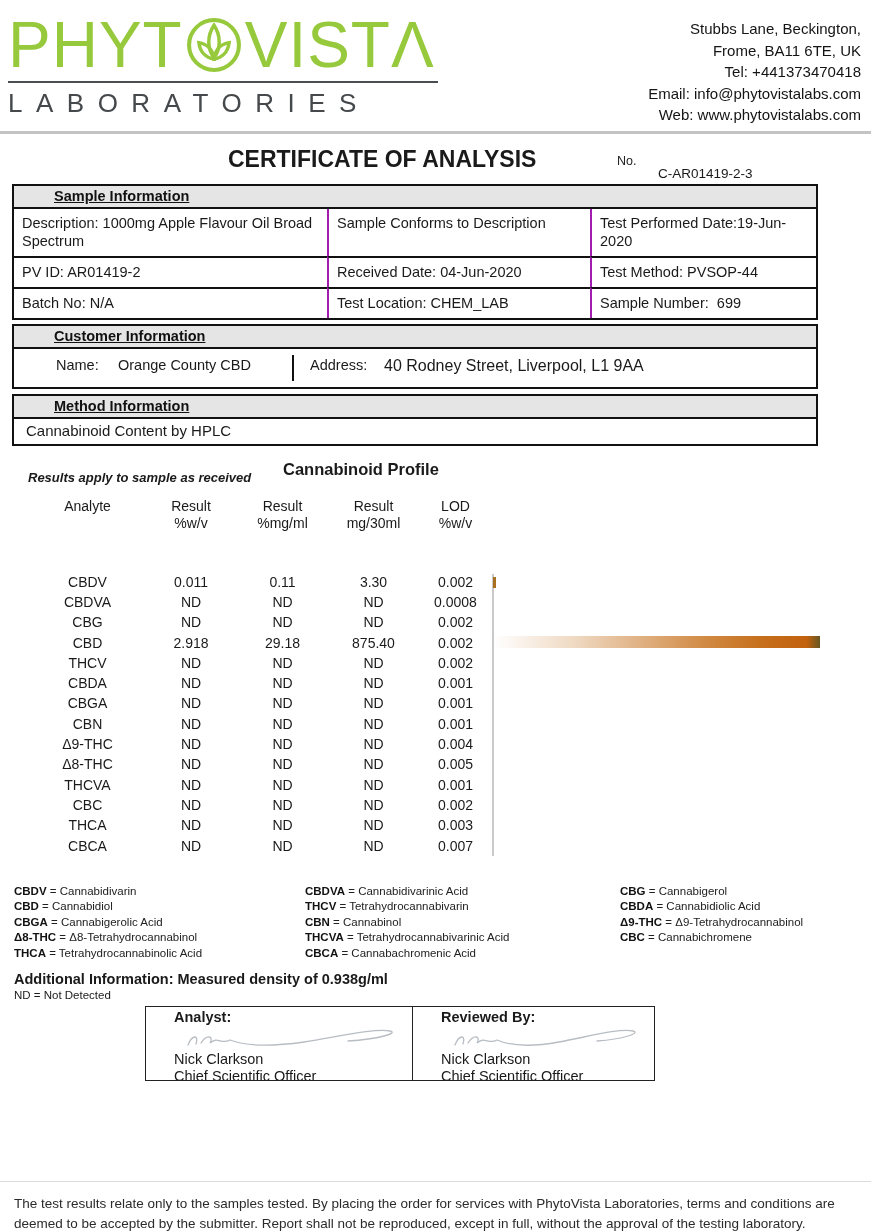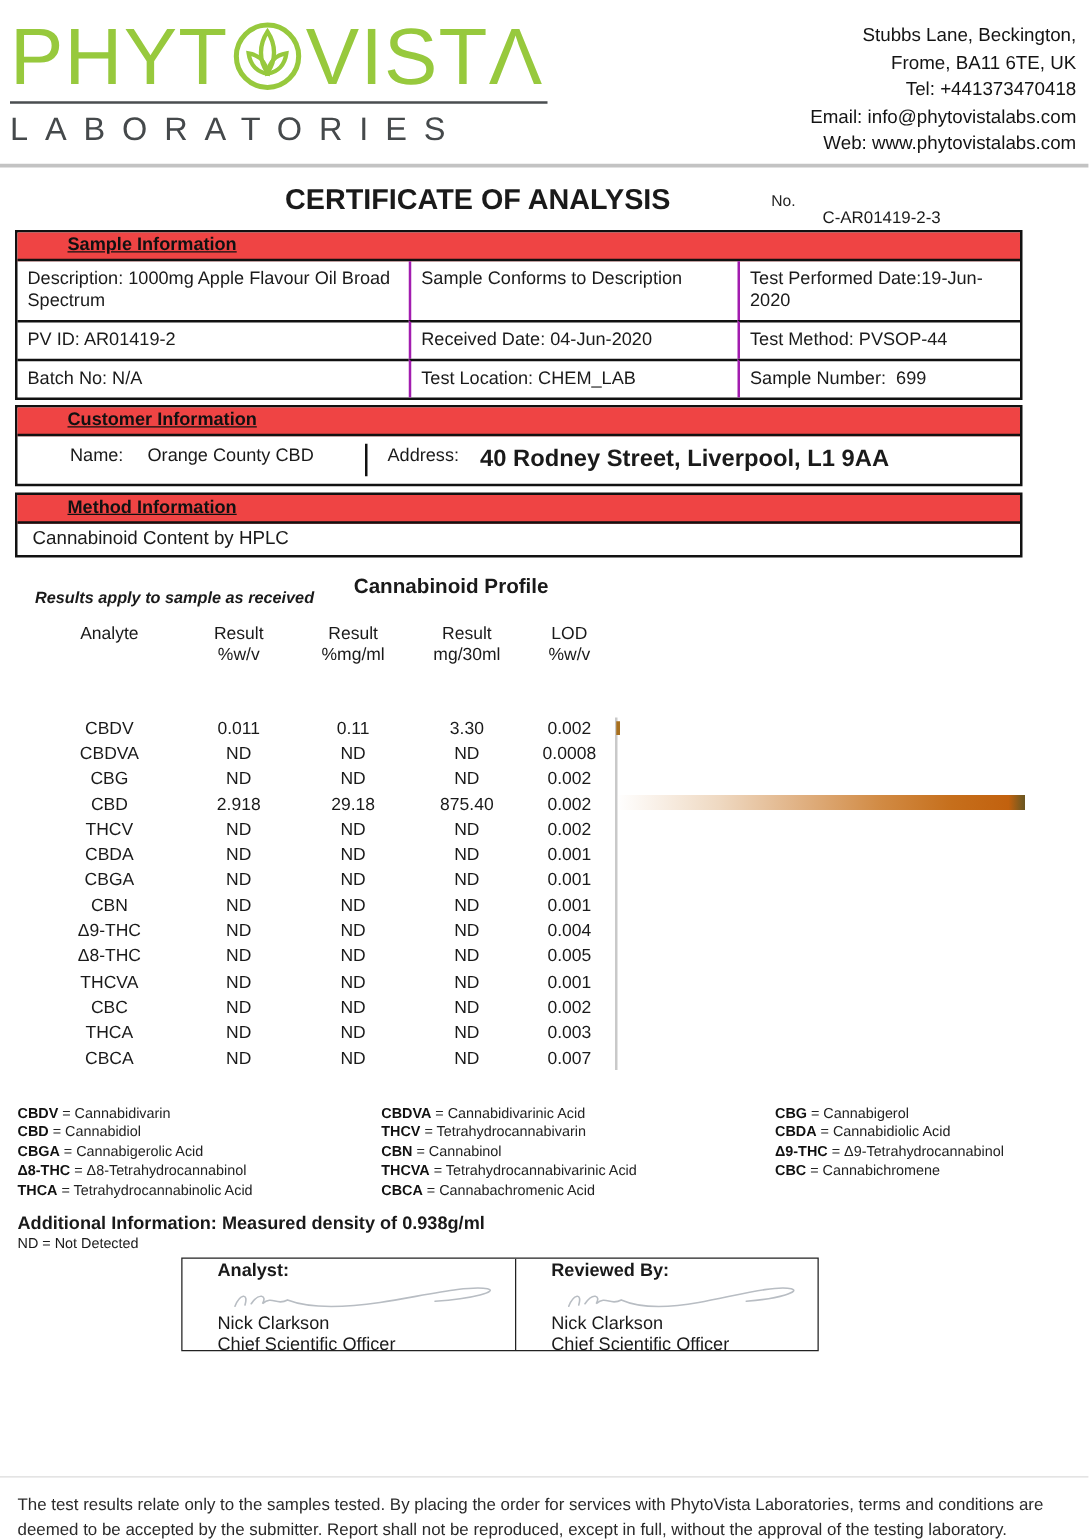--- a/index.html
+++ b/index.html
@@ -20,33 +20,33 @@
 
   
   .title-row { position:relative; height:44px; margin-top:6px; }
   .coa-title { position:absolute; left:228px; top:6px; font-size:23px; font-weight:bold; }
   .no-label { position:absolute; left:617px; top:14px; font-size:12.5px; color:#222; }
   .no-value { position:absolute; left:658px; top:26px; font-size:13.5px; }
 
   
   .section { margin:0 53px 0 12px; border:2px solid #111; }
   .mt4 { margin-top:4px; } .mt5 { margin-top:5px; }
-  .sec-bar { background:#ef4444; border-bottom:2px solid #111; padding:1px 0 2px 40px; }
+  .sec-bar { background:#e5e5e5; border-bottom:2px solid #111; padding:1px 0 2px 40px; }
   .sec-title { font-weight:bold; text-decoration:underline; font-size:14.5px; color:#111; }
   .grid3 { display:grid; grid-template-columns:313px 263px 1fr; }
   .cell { padding:5px 8px 6px 8px; font-size:14.5px; line-height:18px; border-left:2px solid #a21caf; border-top:2px solid #111; white-space:pre-wrap; }
   .grid3 .cell:nth-child(3n+1) { border-left:none; }
   .grid3 .cell:nth-child(-n+3) { border-top:none; }
 
   .cust-row { display:flex; min-height:38px; padding-top:8px; }
   .cust-label { width:78px; padding-left:42px; font-size:14.5px; }
   .cust-name-val { width:200px; padding-left:26px; font-size:14.5px; }
   .cust-divider { width:2px; background:#111; margin:-2px 0 6px 0; }
   .addr-label { width:90px; padding-left:16px; font-size:14.5px; }
-  .addr-val { font-size:19px;font-weight:bold; }
+  .addr-val { font-size:16px; }
   .method-row { padding:3px 0 5px 12px; font-size:15px; }
 
   
   .profile-head { position:relative; height:30px; margin-top:12px; }
   .profile-note { position:absolute; left:28px; top:12px; font-size:13px; font-weight:bold; font-style:italic; }
   .profile-title { position:absolute; left:283px; top:2px; font-size:16.5px; font-weight:bold; }
   .res-grid { display:grid; grid-template-columns:115px 92px 91px 91px 73px; padding-left:30px; }
   .res-header { margin-top:10px; }
   .res-header .hcell { text-align:center; font-size:14px; line-height:17px; }
   .rows-wrap { position:relative; margin-top:40px; }

